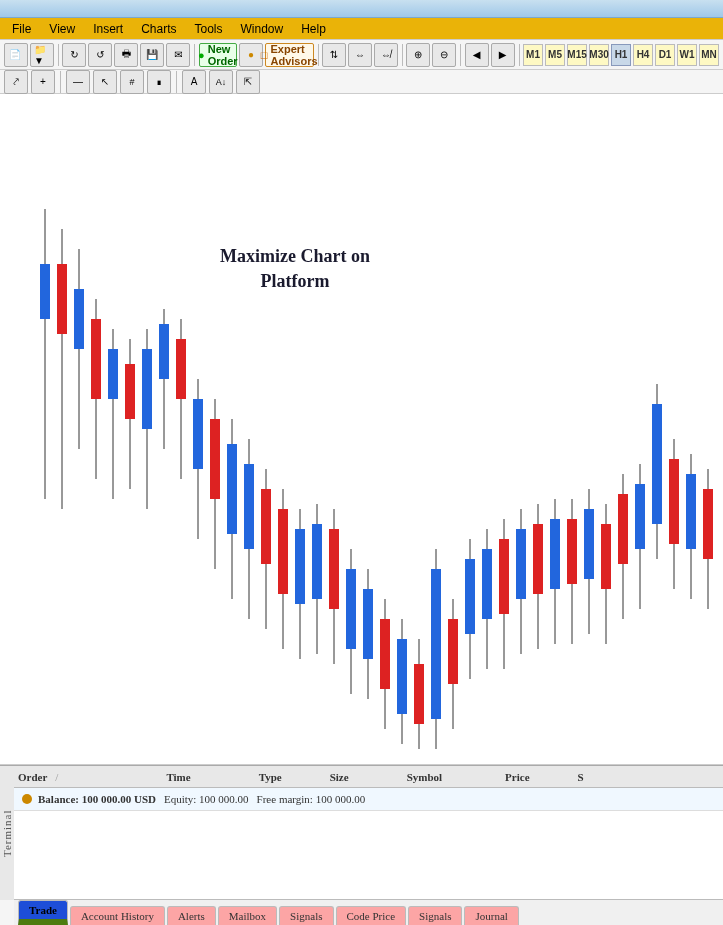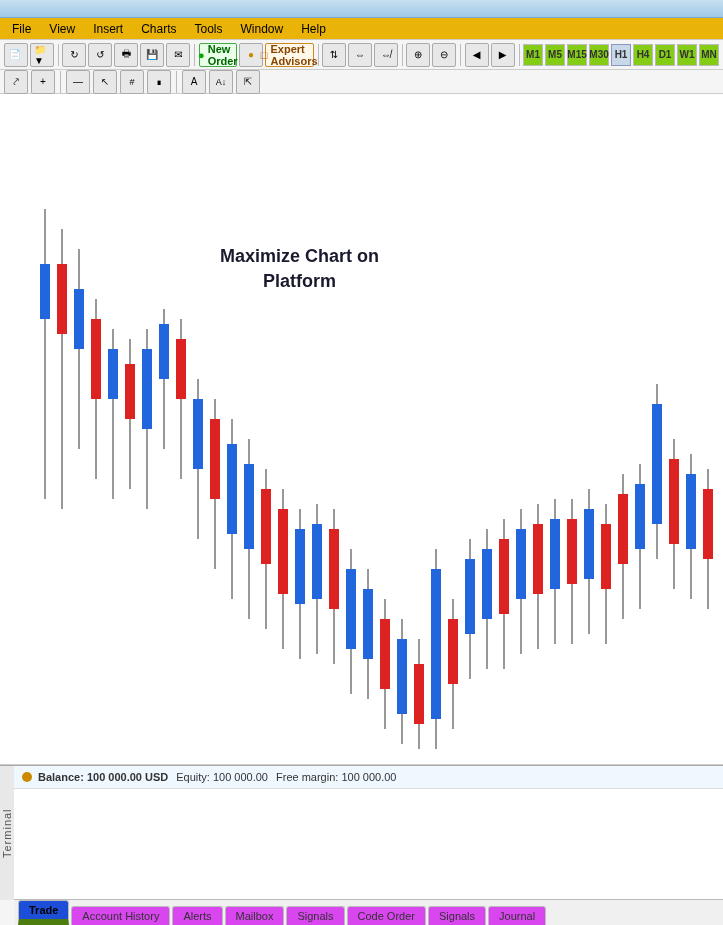--- a/index.html
+++ b/index.html
@@ -69,21 +69,21 @@
       background: #fff8e8;
       border: 1px solid #cc8822;
       color: #884400;
       font-weight: bold;
       padding: 0 6px;
       font-size: 11px;
     }
     .timeframe-btn {
       height: 22px;
       min-width: 20px;
-      background: #84cc16;
+      background: #fef9c3;
       border: 1px solid #bbb;
       cursor: pointer;
       font-size: 10px;
       font-weight: bold;
       padding: 0 3px;
       color: #333;
       display: flex; align-items: center; justify-content: center;
     }
     .timeframe-btn.active { background: #c8d8e8; border-color: #8899bb; }
 
@@ -165,21 +165,21 @@
       display: flex;
       align-items: flex-end;
       padding: 0 4px;
     }
     .tab {
       padding: 3px 10px;
       font-size: 11px;
       cursor: pointer;
       border: 1px solid #bbb;
       border-bottom: none;
-      background: #d946ef;
+      background: #fca5a5;
       color: #333;
       margin-right: 2px;
       border-radius: 3px 3px 0 0;
     }
     .tab.active {
       background: #1d4ed8;
       border-bottom: 6px solid #4d7c0f;
       font-weight: bold;
       color: #000;
     }
@@ -267,21 +267,21 @@
   <div class="toolbar-btn">—</div>
   <div class="toolbar-btn">↖</div>
   <div class="toolbar-btn" style="font-size:9px;">#</div>
   <div class="toolbar-btn" style="font-size:9px;">∎</div>
   <div class="toolbar-separator"></div>
   <div class="toolbar-btn">A</div>
   <div class="toolbar-btn" style="font-size:9px;">A↓</div>
   <div class="toolbar-btn">⇱</div>
 </div>
 
-<div style="display:flex; flex-direction:column; height:calc(925px - 18px - 22px - 30px - 24px);">
+<div style="display:flex; flex-direction:column; height:calc(925px - 18px - 22px - 30px - 24px);font-family:Liberation Serif, serif;">
 
   <div class="chart-container" style="flex:1; position:relative;">
     <svg class="chart-svg" width="723" height="100%" viewBox="0 0 723 640" preserveAspectRatio="xMidYMid meet">
 
       <rect x="0" y="0" width="723" height="640" fill="white"></rect>
 
       <line x1="45" y1="100" x2="45" y2="390" stroke="#333" stroke-width="1"></line>
       <rect x="40" y="155" width="10" height="55" fill="#2266dd"></rect>
       <line x1="62" y1="120" x2="62" y2="400" stroke="#333" stroke-width="1"></line>
       <rect x="57" y="155" width="10" height="70" fill="#dd2222"></rect>
@@ -369,34 +369,44 @@
 
     <div class="maximize-text">
       Maximize Chart on<br>Platform
     </div>
   </div>
 
   <div class="terminal" style="height:160px; position:relative;">
 
     <div class="side-label" style="height:134px; top:0; position:absolute;">Terminal</div>
 
+    <div class="terminal-columns" style="margin-left:14px;">
+      <span class="col-header">Order</span>
+      <span style="color:#999;">/</span>
+      <span class="col-header" style="margin-left:100px;">Time</span>
+      <span class="col-header" style="margin-left:60px;">Type</span>
+      <span class="col-header" style="margin-left:40px;">Size</span>
+      <span class="col-header" style="margin-left:50px;">Symbol</span>
+      <span class="col-header" style="margin-left:55px;">Price</span>
+      <span class="col-header" style="margin-left:40px;">S</span>
+    </div>
 
     <div class="balance-bar" style="margin-left:14px;">
       <span class="balance-dot"></span>
       <span class="balance-text">Balance: 100 000.00 USD</span>
       <span style="margin-left:8px;">Equity: 100 000.00</span>
       <span style="margin-left:8px;">Free margin: 100 000.00</span>
     </div>
 
     <div class="trade-area" style="margin-left:14px;"></div>
 
     <div class="bottom-tabs" style="margin-left:14px;">
       <div class="tab active">Trade</div>
       <div class="tab">Account History</div>
       <div class="tab">Alerts</div>
       <div class="tab">Mailbox</div>
       <div class="tab">Signals</div>
-      <div class="tab">Code Order</div>
+      <div class="tab">Code Price</div>
       <div class="tab">Signals</div>
       <div class="tab">Journal</div>
     </div>
   </div>
 </div>
 
 </body></html>

